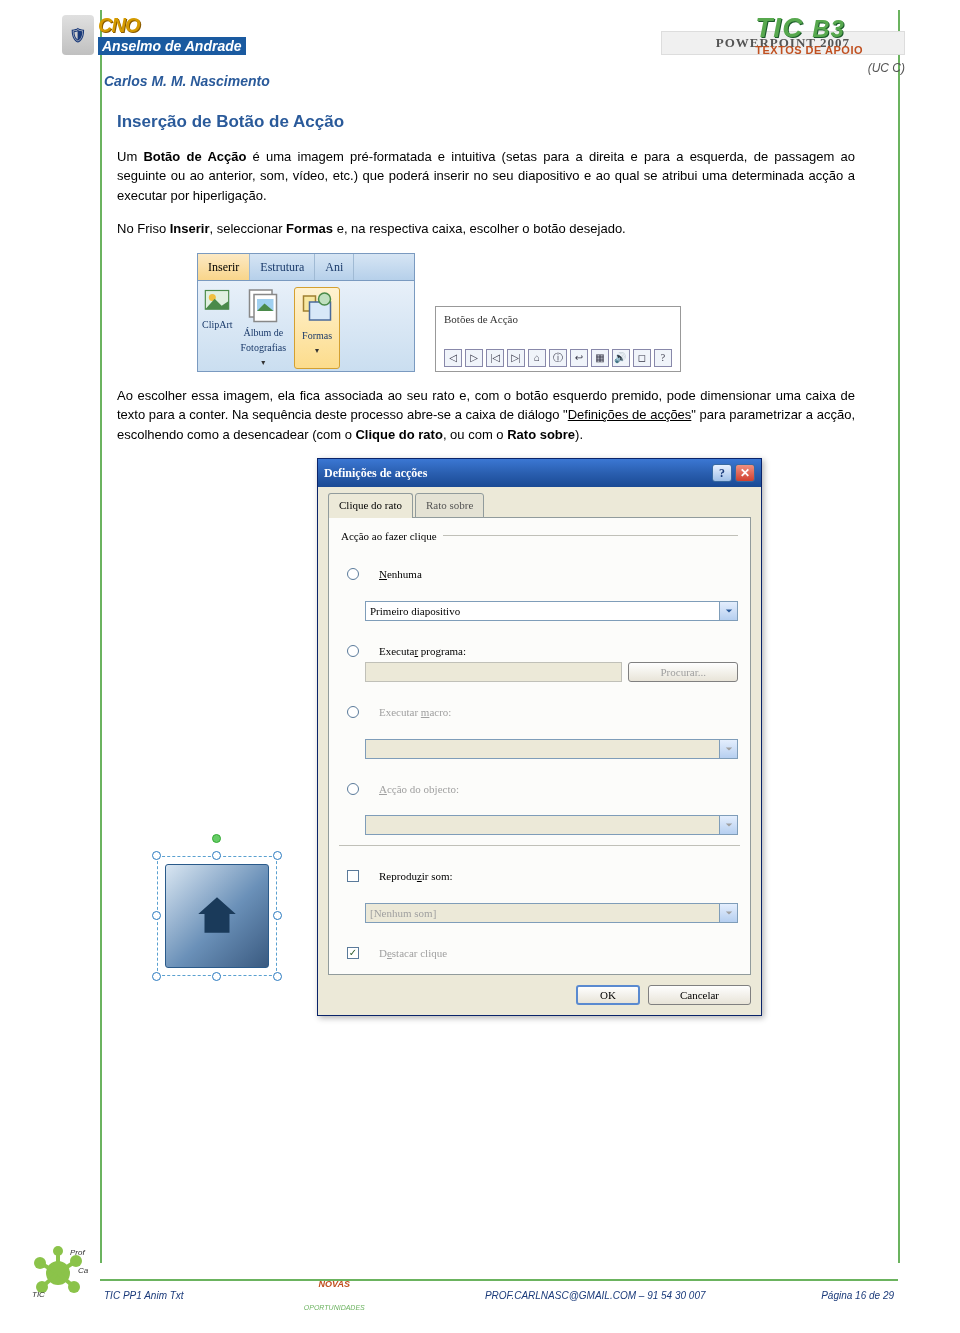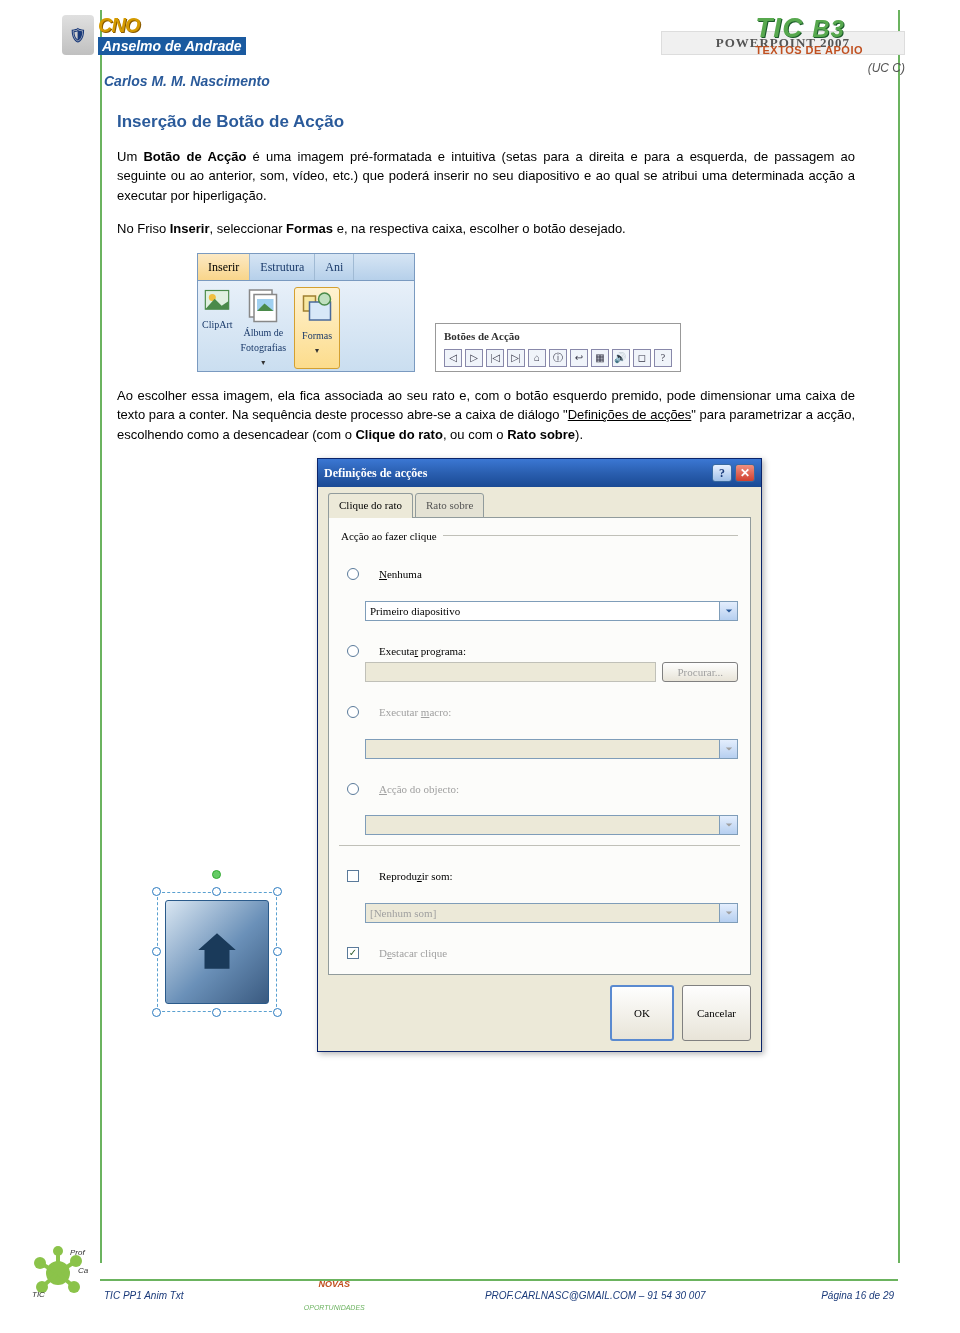--- a/index.html
+++ b/index.html
@@ -40,21 +40,21 @@
   .rtab { padding:4px 10px; font-size:12px; color:#1a3a6a; border-right:1px solid #a0bad4; }
   .rtab.active { background:linear-gradient(#fce9c4,#f9d58a); color:#000; }
   .rbody { display:flex; padding:6px 4px 2px 4px; gap:8px; background:linear-gradient(#e8f0f9,#cadef0); }
   .rgroup { text-align:center; font-size:10px; color:#1a3a6a; display:flex; flex-direction:column; align-items:center; gap:2px; }
   .rgroup.sel { background:linear-gradient(#fff2d0,#fcdc8c); border:1px solid #d4a030; border-radius:3px; padding:2px 4px; }
   .ricon { width:28px; height:28px; display:flex; align-items:center; justify-content:center; }
   .ricon-lg { width:36px; height:36px; }
   .ricon svg { width:100%; height:100%; }
   .rsplit { font-size:8px; color:#333; }
   .shapes-panel { background:#fff; border:1px solid #999; padding:4px 8px; font-family:"Segoe UI",Tahoma; font-size:11px; }
-  .shapes-panel .sp-title { color:#333; font-weight:bold; margin-bottom:4px; }
+  .shapes-panel .sp-title { color:#333; font-weight:normal; margin-bottom:21px; }
   .sp-row { display:flex; gap:3px; }
   .sp-btn { width:18px; height:18px; border:1px solid #88a; background:#f0f4fa; display:flex; align-items:center; justify-content:center; font-size:10px; color:#334; }
 
   
   .dialog-area { display:flex; align-items:flex-end; gap:40px; margin-top:10px; margin-left:40px; }
   .shape-preview { width:120px; height:120px; position:relative; margin-bottom:40px; }
   .sel-box { position:absolute; inset:0; border:1px dashed #5aa0d0; }
   .handle { position:absolute; width:9px; height:9px; background:#fff; border:1px solid #2a7ac0; border-radius:50%; }
   .h-tl{top:-5px;left:-5px}.h-tr{top:-5px;right:-5px}.h-bl{bottom:-5px;left:-5px}.h-br{bottom:-5px;right:-5px}
   .h-t{top:-5px;left:50%;margin-left:-5px}.h-b{bottom:-5px;left:50%;margin-left:-5px}
@@ -81,25 +81,25 @@
   .radio.checked::after{content:"";width:6px;height:6px;background:#3a7a3a;border-radius:50%;}
   .checkbox { width:12px;height:12px;border:1px solid #5a7a9a;background:#fff;display:flex;align-items:center;justify-content:center;font-size:10px;color:#2a5a2a; }
   .ul-letter{ text-decoration:underline; }
   .combo { display:flex; margin:18px 0 4px 24px;border-radius:6px; }
   .combo input { flex:1; border:1px solid #7f9db9; padding:2px 4px; font-size:11px; background:#fff; font-family:Tahoma; height:20px; }
   .combo.disabled input { background:#ece9d8; color:#a0a0a0; }
   .combo .dd { width:18px; height:20px; background:linear-gradient(#e4eefd,#b6cff0); border:1px solid #7f9db9; border-left:none; display:flex;align-items:center;justify-content:center; }
   .combo .dd svg{width:8px;height:8px;}
   .browse-row { display:flex; gap:6px; margin-left:24px; }
   .browse-row input { flex:1; border:1px solid #c0c0b8; background:#ece9d8; padding:2px 4px; height:20px; }
-  .btn { background:linear-gradient(#fefefe,#e8e4d8); border:1px solid #808080; padding:3px 14px; border-radius:3px; font-size:11px; font-family:Tahoma; }
+  .btn { background:linear-gradient(#fefefe,#e8e4d8); border:1px solid #808080; padding:3px 31px; border-radius:3px; font-size:11px; font-family:Tahoma; }
   .btn.disabled{ color:#a0a0a0; }
   .hr { height:1px; background:#c0c0b8; margin:10px -2px; }
   .dlg-footer { display:flex; justify-content:flex-end; gap:8px; padding-top:10px; }
-  .btn.primary { border:2px solid #5a8ad0; padding:20px 22px;text-align:center; }
+  .btn.primary { border:2px solid #5a8ad0; padding:2px 22px;text-align:center; }
 
   
   .page-footer { position:absolute; left:100px; right:62px; bottom:20px; height:40px; border-top:none; }
   .footer-row { display:flex; align-items:center; justify-content:space-between; font-size:10px; font-style:italic; color:#1a3a7a; padding:6px 4px; }
   .footer-hr { position:absolute; left:100px; right:62px; bottom:52px; height:2px; background:#6bb35f; }
   .footer-logo { width:70px; height:32px; display:flex; flex-direction:column; align-items:center; justify-content:space-between; font-size:7px; }
   .footer-logo .no { color:#c05020; font-weight:bold; font-size:9px; font-style:italic; }
   .footer-logo .op { color:#6bb35f; font-size:7px; }
   .prof-logo { position:absolute; left:28px; bottom:30px; width:60px; height:60px; }
   .email-caps { font-variant:small-caps; font-style: italic; color:#1a3a7a; font-size:10px; }

